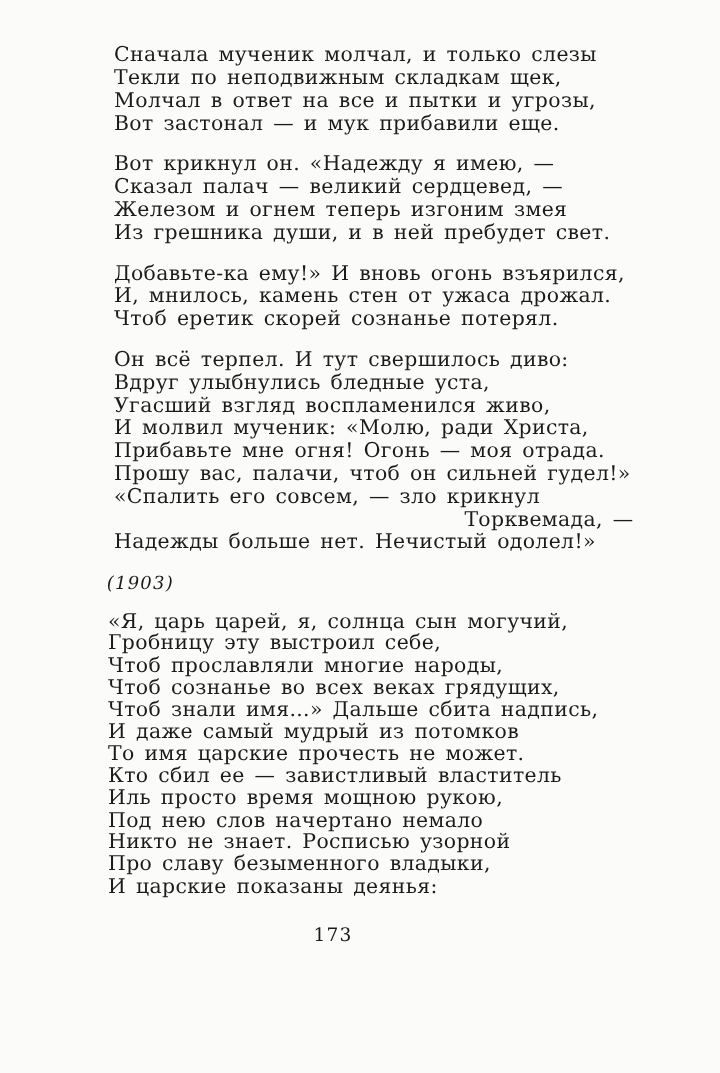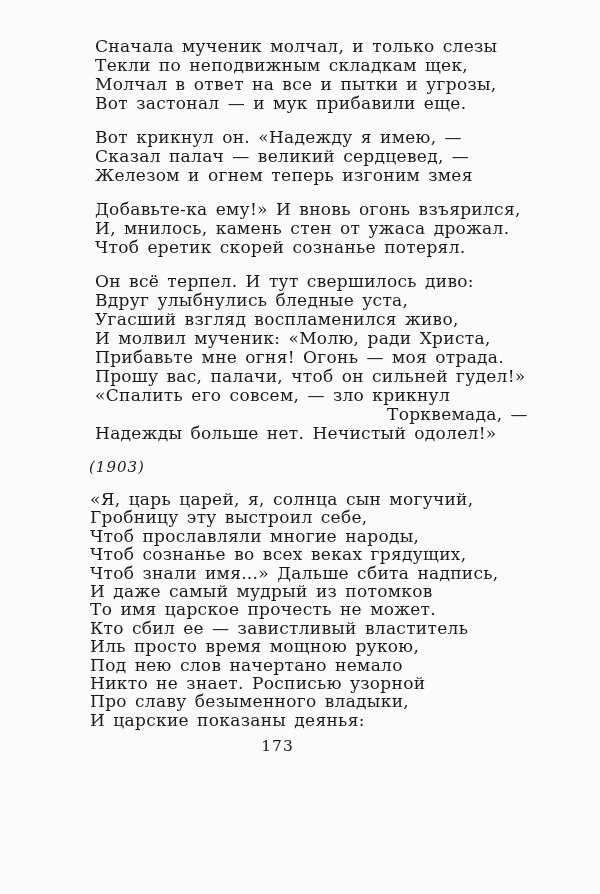--- a/index.html
+++ b/index.html
@@ -61,21 +61,21 @@
     word-spacing: 3px;
   }
   .poem-2 {
     margin-left: 90px;
     margin-top: 13px;
     font-size: 17px;
     line-height: 18.4px;
   }
   .page-number {
     width: 555px;
-    margin-top: 8px;
+    margin-top: 22px;
     text-align: center;
     font-size: 15.5px;
     letter-spacing: 1px;
     line-height: 19px;
   }
 </style>
 </head>
 <body>
 
 <div class="page">
@@ -86,20 +86,21 @@
       <div class="line">Сначала мученик молчал, и только слезы</div>
       <div class="line">Текли по неподвижным складкам щек,</div>
       <div class="line">Молчал в ответ на все и пытки и угрозы,</div>
       <div class="line">Вот застонал — и мук прибавили еще.</div>
     </div>
 
     <div class="stanza">
       <div class="line">Вот крикнул он. «Надежду я имею, —</div>
       <div class="line">Сказал палач — великий сердцевед, —</div>
       <div class="line">Железом и огнем теперь изгоним змея</div>
+      <div class="line">Из грешника души, и в ней пребудет свет.</div>
     </div>
 
     <div class="stanza">
       <div class="line">Добавьте-ка ему!» И вновь огонь взъярился,</div>
       <div class="line">И, мнилось, камень стен от ужаса дрожал.</div>
       <div class="line">Чтоб еретик скорей сознанье потерял.</div>
     </div>
 
     <div class="stanza">
       <div class="line">Он всё терпел. И тут свершилось диво:</div>
@@ -117,21 +118,21 @@
   </div>
 
 
   <div class="poem poem-2">
     <div class="line">«Я, царь царей, я, солнца сын могучий,</div>
     <div class="line">Гробницу эту выстроил себе,</div>
     <div class="line">Чтоб прославляли многие народы,</div>
     <div class="line">Чтоб сознанье во всех веках грядущих,</div>
     <div class="line">Чтоб знали имя...» Дальше сбита надпись,</div>
     <div class="line">И даже самый мудрый из потомков</div>
-    <div class="line">То имя царское прочесть не может.</div>
+    <div class="line">То имя царские прочесть не может.</div>
     <div class="line">Кто сбил ее — завистливый властитель</div>
     <div class="line">Иль просто время мощною рукою,</div>
     <div class="line">Под нею слов начертано немало</div>
     <div class="line">Никто не знает. Росписью узорной</div>
     <div class="line">Про славу безыменного владыки,</div>
     <div class="line">И царские показаны деянья:</div>
   </div>
 
   <div class="page-number">173</div>
 

